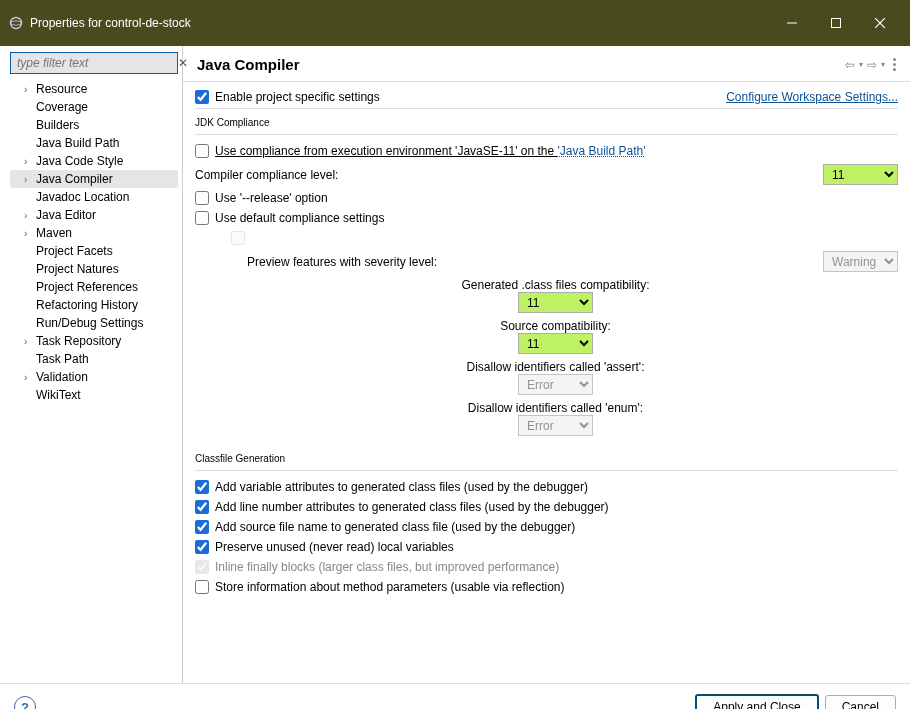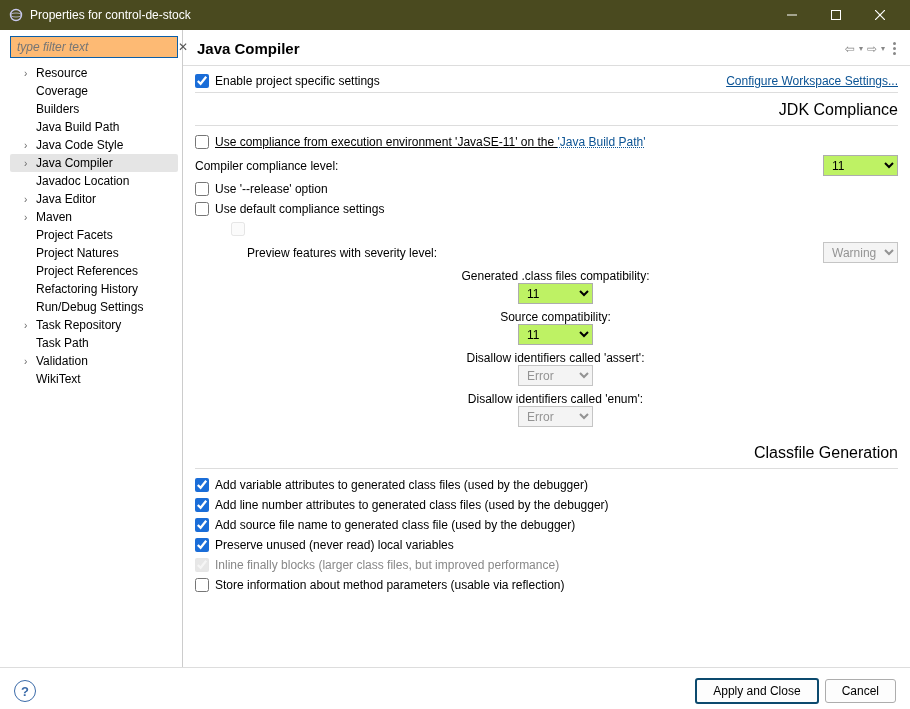--- a/index.html
+++ b/index.html
@@ -1,26 +1,26 @@
 <!DOCTYPE html>
 <html><head>
 <meta charset="utf-8">
 <style>
 * { box-sizing: border-box; font-family: "Segoe UI", Tahoma, sans-serif; font-size: 12px; }
 body { margin: 0; background: #fff; color: #000; }
 
-.titlebar { background: #4a4a1f; height: 30px; display: flex; align-items: center; padding: 0 8px; color: #fff; }
+.titlebar { background: #4a4a1f; height: 46px; display: flex; align-items: center; padding: 0 8px; color: #fff; }
 .titlebar .icon { width: 16px; height: 16px; margin-right: 6px; display:flex; align-items:center; justify-content:center;}
 .titlebar .title { flex: 1; font-size: 12px; }
 .titlebar .winbtn { width: 44px; height: 30px; display: flex; align-items: center; justify-content: center; cursor: pointer; }
 
 .body { display: flex; height: 637px; }
 
 .sidebar { width: 183px; border-right: 1px solid #ccc; padding: 6px 4px; }
-.filter { width: 168px; margin: 0 4px 6px 6px; padding: 2px 4px; border: 1px solid #0a5ea8; background: #fdba74; color: #333; display:flex; align-items:center; }
+.filter { width: 168px; margin: 0 4px 6px 6px; padding: 2px 4px; border: 1px solid #0a5ea8; background: #e5e5e5; color: #333; display:flex; align-items:center; }
 .filter input { flex:1; border:none; background:transparent; outline:none; font-style: italic; color:#444; font-size:12px; }
 .filter .x { color:#555; cursor:pointer; padding:0 2px; }
 
 .tree { padding-left: 6px; }
 .tree-item { display: flex; align-items: center; padding: 1px 2px 1px 4px; white-space: nowrap; cursor: default; height:18px; }
 .tree-item .arrow { width: 12px; color: #666; font-size: 10px; }
 .tree-item.selected { background: #e5e5e5; border-radius: 2px; }
 .tree-child { padding-left: 14px; }
 
 .main { flex: 1; display: flex; flex-direction: column; }
@@ -29,21 +29,21 @@
 .nav-arrow { color:#888; padding: 0 2px; cursor:pointer; }
 .dots3 { display:inline-flex; flex-direction:column; gap:2px; margin-left:6px; cursor:pointer;}
 .dots3 span { width:3px; height:3px; background:#888; border-radius:50%;}
 
 .topbar { display:flex; align-items:center; padding: 8px 12px 4px 12px; }
 .topbar .spacer { flex:1; }
 .link { color: #0b5394; text-decoration: underline; cursor:pointer; }
 .link.dotted { text-decoration-style: dotted; }
 
 .content { padding: 0 12px 12px 12px; overflow:auto; flex:1; }
-.group-title { margin: 8px 0 4px 0; padding-bottom: 2px; font-size:16px;text-align:right; }
+.group-title { margin: 8px 0 4px 0; padding-bottom: 2px; font-size:10px; }
 hr.sep { border:none; border-top:1px solid #ddd; margin: 2px 0 6px 0;}
 
 .row { display:flex; align-items:center; padding: 3px 0; }
 .row label { flex:1; }
 .indent1 { padding-left: 18px; flex-direction: column; }
 .indent2 { padding-left: 36px; }
 .indent3 { padding-left: 52px; }
 
 input[type=checkbox] { width:14px; height:14px; margin: 0 6px 0 0; accent-color:#1a6dd8; }
 input[type=checkbox]:disabled { opacity:.55; }

